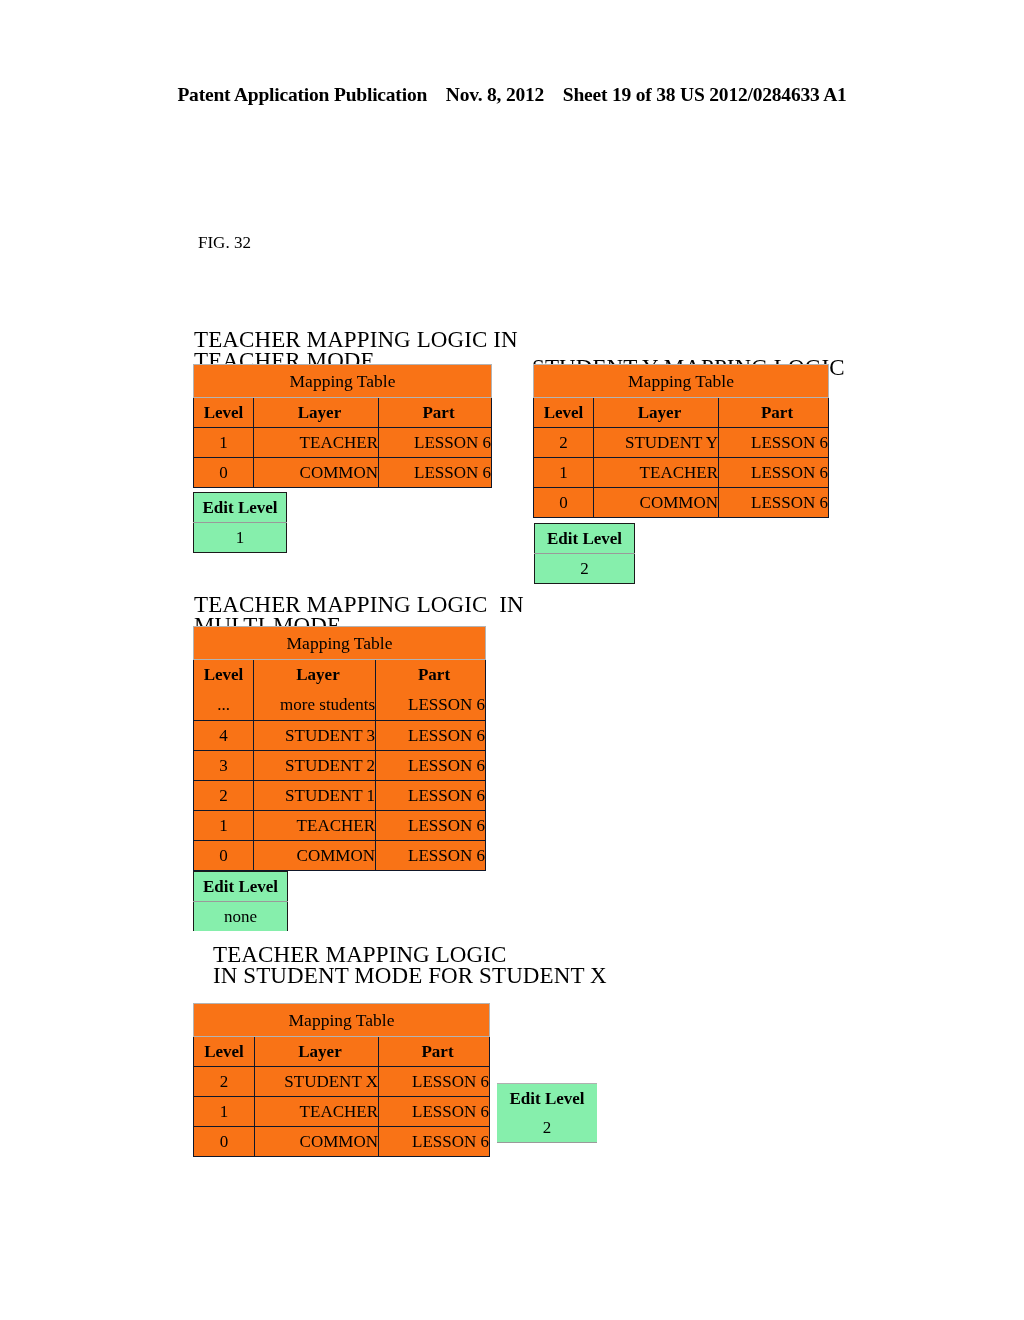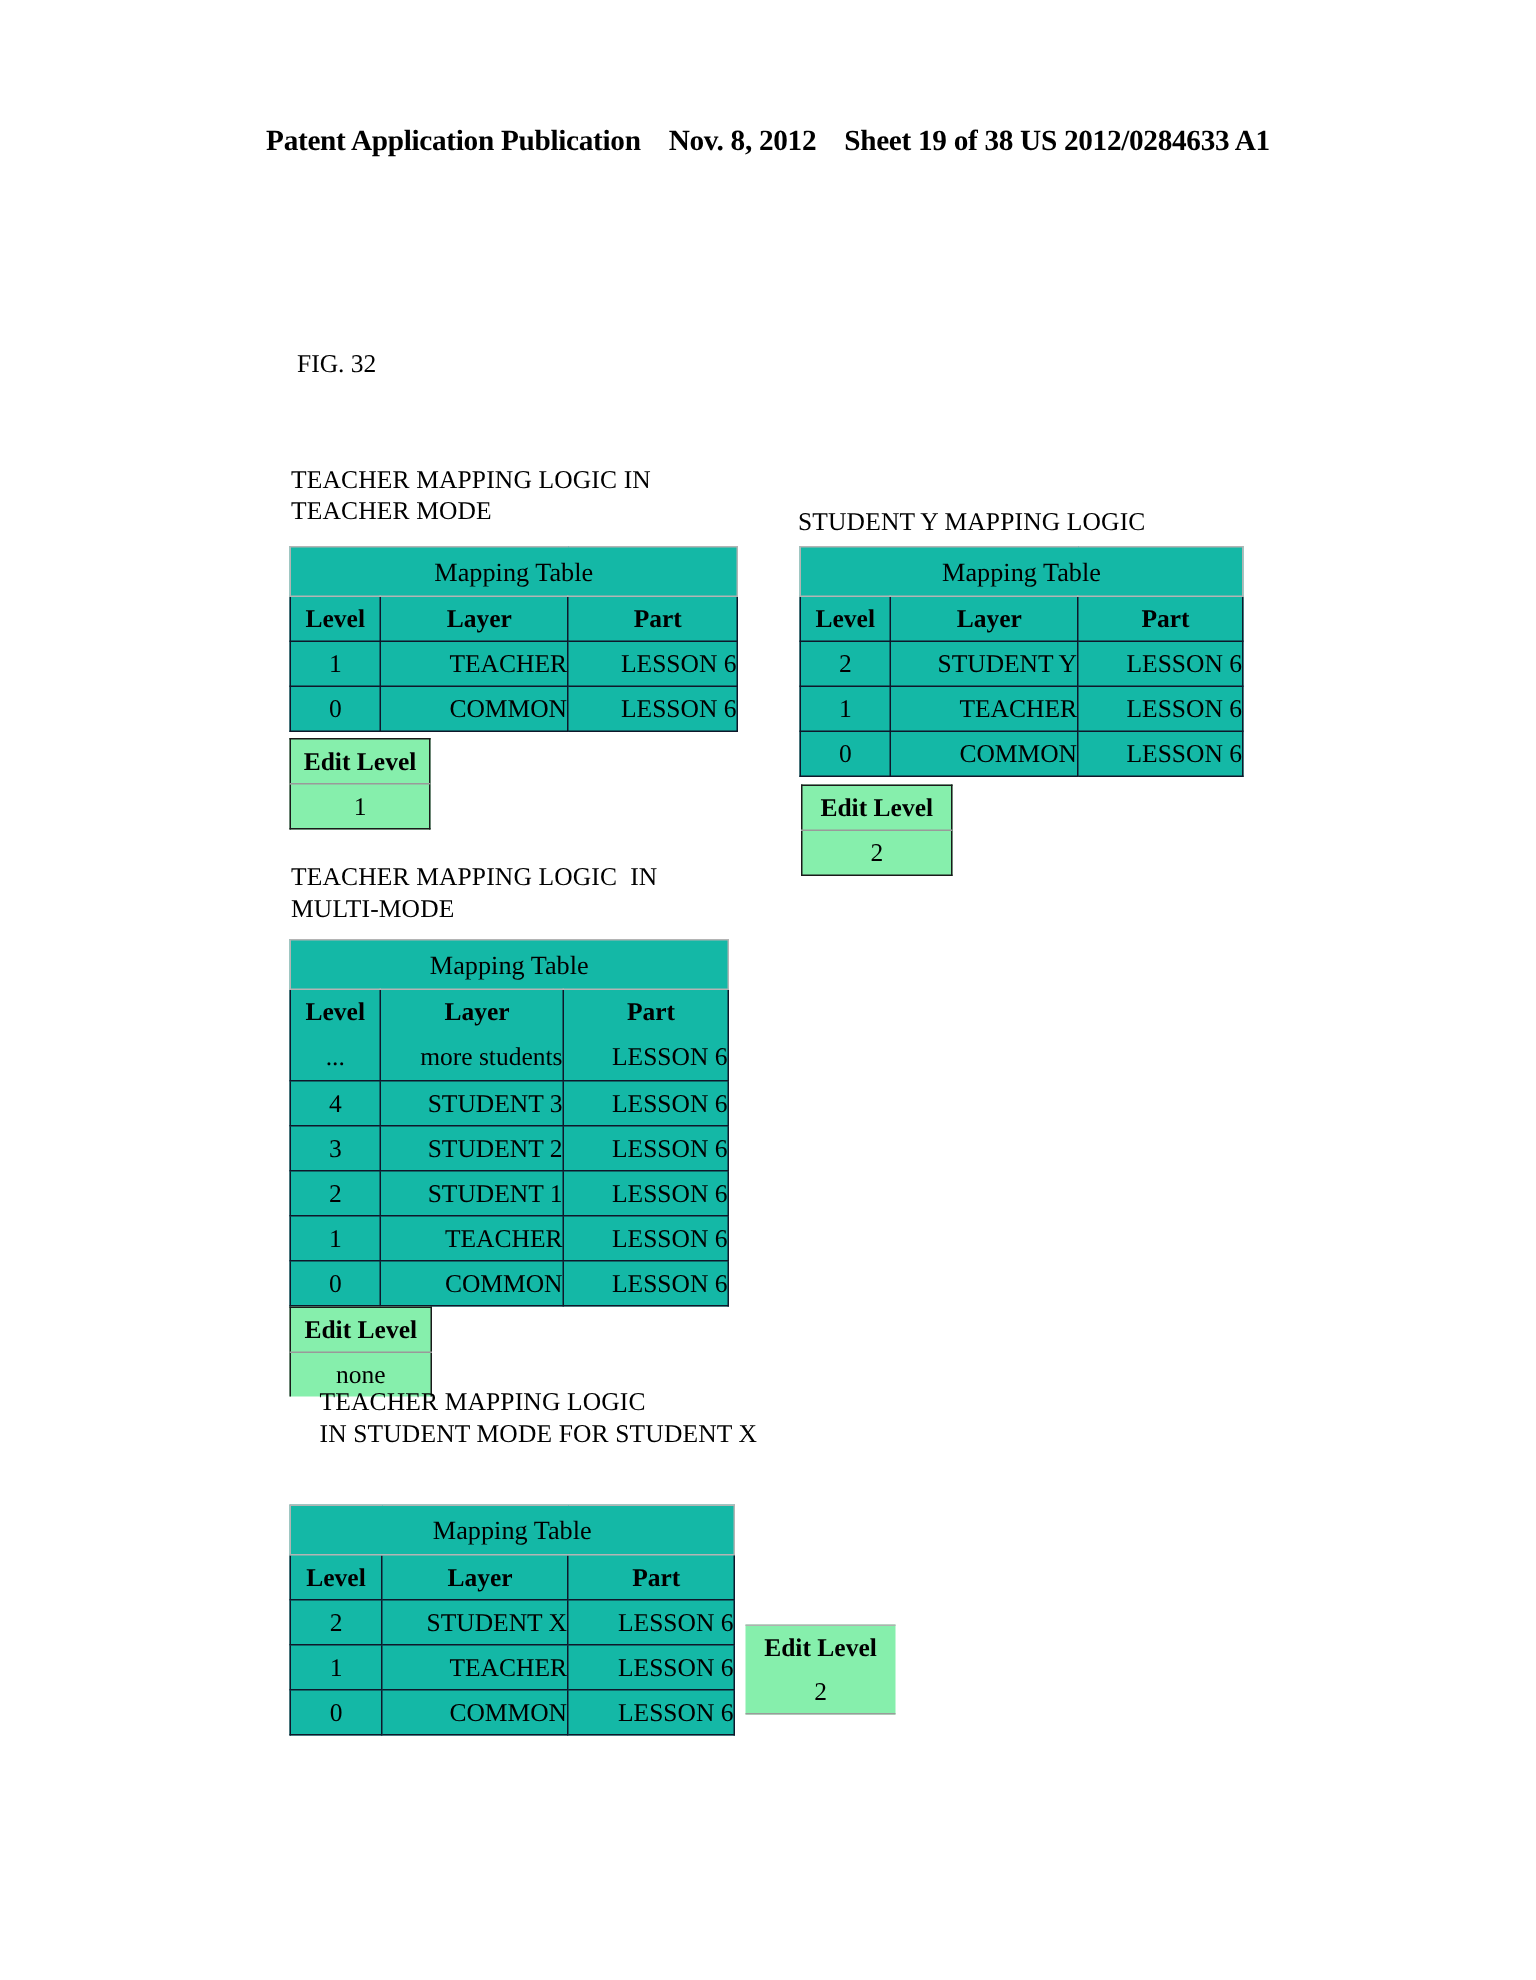--- a/index.html
+++ b/index.html
@@ -38,36 +38,37 @@
   .fig-label {
     position: absolute;
     left: 198px;
     top: 233px;
     font-size: 17px;
   }
 
   
   .caption {
     position: absolute;
-    font-size: 17px;
+    font-size: 23px;
     line-height: 21px;
     letter-spacing: 0.1px;
     white-space: pre;
+    margin-top: 20px;
   }
   #caption-teacher-mode   { left: 194px; top: 309px; }
   #caption-student-y      { left: 532px; top: 337px; }
   #caption-multi-mode     { left: 194px; top: 574px; }
   #caption-student-x      { left: 213px; top: 924px; }
 
   
   .map-table {
     position: absolute;
     border-collapse: collapse;
     font-size: 17px;
-    background: #14b8a6;
+    background: #f97316;
     table-layout: fixed;
   }
   .map-table td, .map-table th {
     border: 1px solid #0f172a;
     padding: 0;
     height: 29px;
     font-weight: normal;
     vertical-align: middle;
   }
   .map-table .title-cell {

